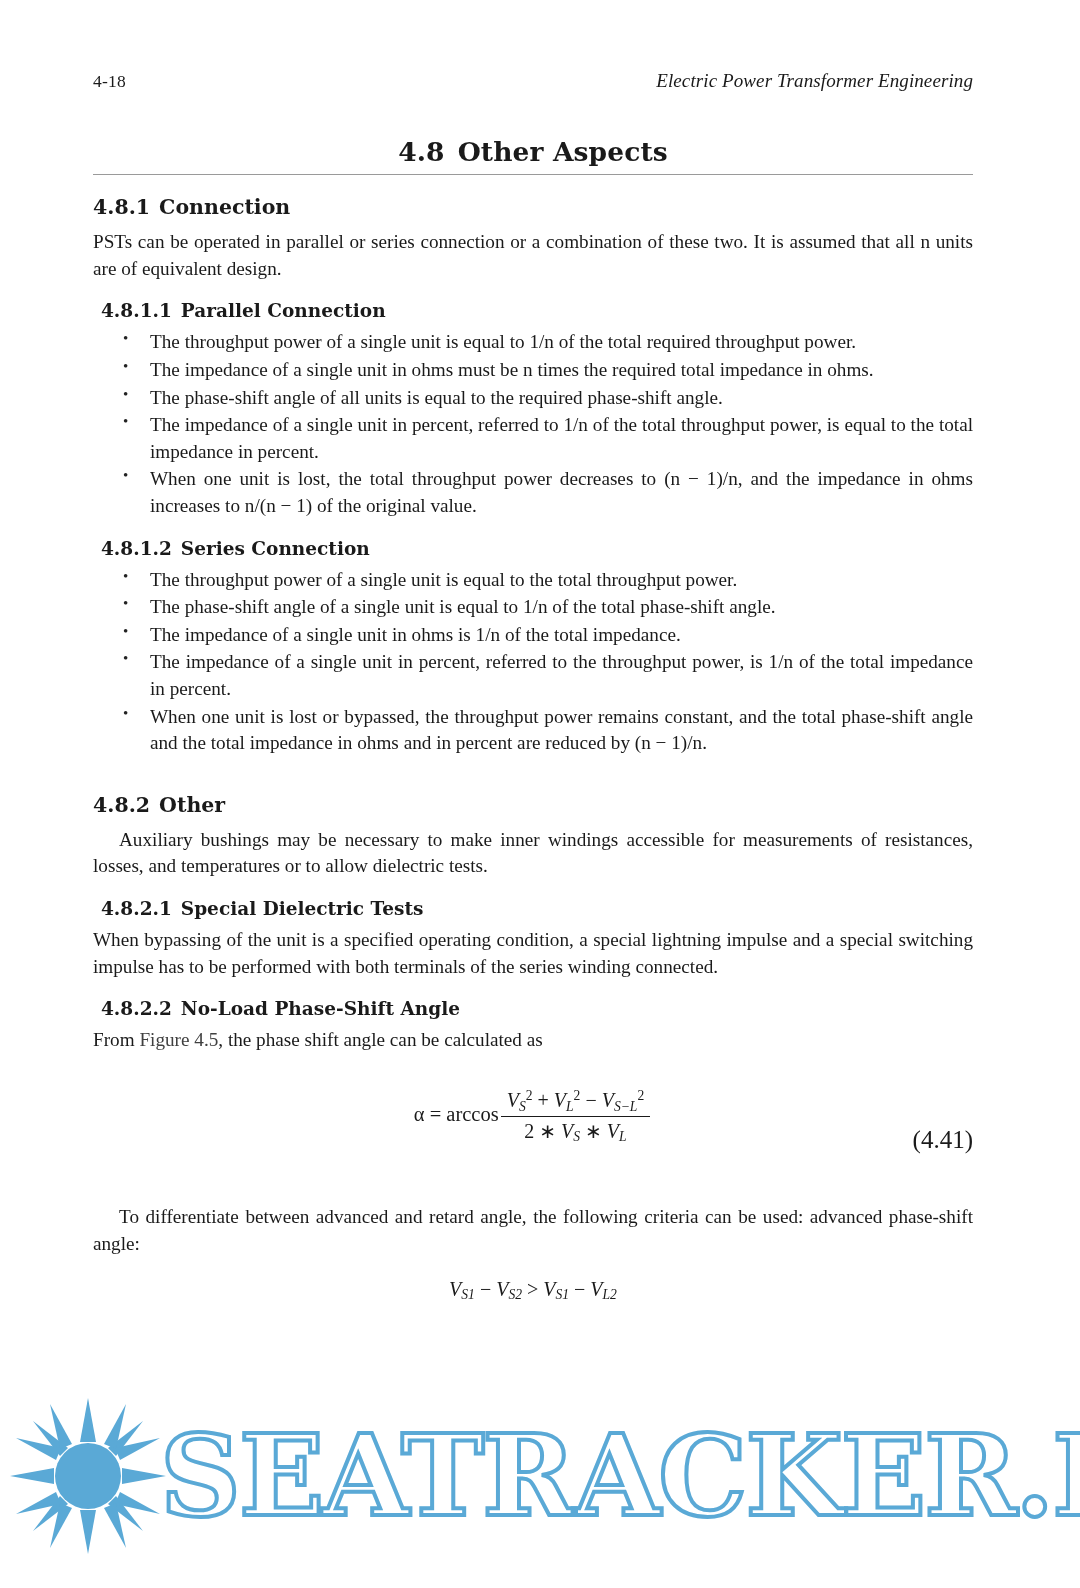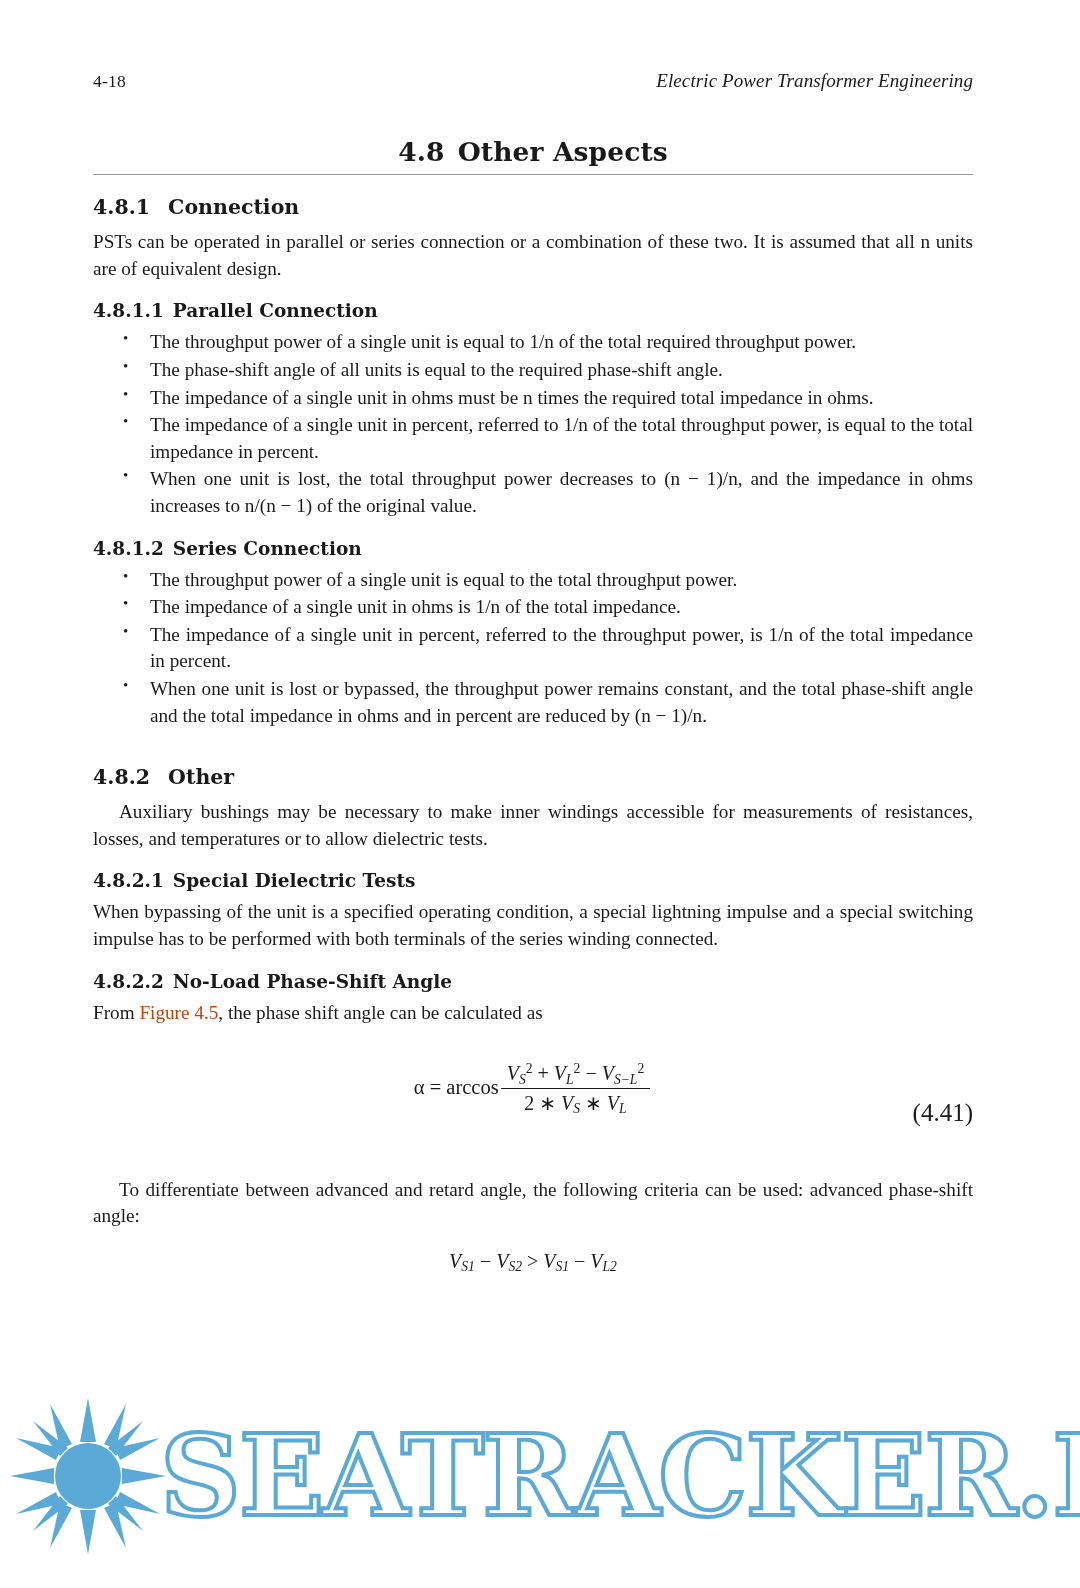--- a/index.html
+++ b/index.html
@@ -58,26 +58,26 @@
     border-top: 1px solid #9a9a9a;
     margin: 0 0 20px 0;
     width: 100%;
   }
   h2.sub {
     font-family: "DejaVu Serif", serif;
     font-size: 20.5px;
     font-weight: bold;
     margin: 0 0 10px 0;
   }
-  h2.sub .num { margin-right: 18px; }
+  h2.sub .num { margin-right: 9px; }
   h3.subsub {
     font-family: "DejaVu Serif", serif;
     font-size: 18.5px;
     font-weight: bold;
-    margin: 18px 0 8px 0;
+    margin: 18px 0 8px 8px;
   }
   h3.subsub .num { margin-right: 9px; }
   p {
     font-size: 19.2px;
     line-height: 1.39;
     margin: 0 0 2px 0;
     text-align: justify;
   }
   p.indent { text-indent: 26px; }
   ul.bullets {
@@ -96,21 +96,21 @@
   ul.bullets li::before {
     content: "\2022";
     position: absolute;
     left: 30px;
     top: -1px;
     font-size: 15px;
     color: #222;
   }
   .gap-lg { height: 30px; }
   .gap-md { height: 18px; }
-  .link { color: #c2410c; }
+  .link { color: #404040; }
   .eqblock {
     position: relative;
     margin: 34px 0 44px 0;
     min-height: 72px;
   }
   .eq-center {
     text-align: center;
     font-size: 20px;
     font-family: "Liberation Serif", serif;
   }
@@ -187,31 +187,32 @@
     <h2 class="sub">
       <span class="num">4.8.1</span><span>Connection</span>
     </h2>
     <p>PSTs can be operated in parallel or series connection or a combination of these two. It is assumed that all n units are of equivalent design.</p>
 
     <h3 class="subsub">
       <span class="num">4.8.1.1</span><span>Parallel Connection</span>
     </h3>
     <ul class="bullets">
       <li>The throughput power of a single unit is equal to 1/n of the total required throughput power.</li>
+      <li>The impedance of a single unit in ohms must be n times the required total impedance in ohms.</li>
       <li>The phase-shift angle of all units is equal to the required phase-shift angle.</li>
-      <li>The impedance of a single unit in ohms must be n times the required total impedance in ohms.</li>
       <li>The impedance of a single unit in percent, referred to 1/n of the total throughput power, is equal to the total impedance in percent.</li>
       <li>When one unit is lost, the total throughput power decreases to (n − 1)/n, and the impedance in ohms increases to n/(n − 1) of the original value.</li>
     </ul>
 
     <h3 class="subsub">
       <span class="num">4.8.1.2</span><span>Series Connection</span>
     </h3>
     <ul class="bullets">
       <li>The throughput power of a single unit is equal to the total throughput power.</li>
+      <li>The phase-shift angle of a single unit is equal to 1/n of the total phase-shift angle.</li>
       <li>The impedance of a single unit in ohms is 1/n of the total impedance.</li>
       <li>The impedance of a single unit in percent, referred to the throughput power, is 1/n of the total impedance in percent.</li>
       <li>When one unit is lost or bypassed, the throughput power remains constant, and the total phase-shift angle and the total impedance in ohms and in percent are reduced by (n − 1)/n.</li>
     </ul>
 
     <div class="gap-lg"></div>
 
     <h2 class="sub">
       <span class="num">4.8.2</span><span>Other</span>
     </h2>

